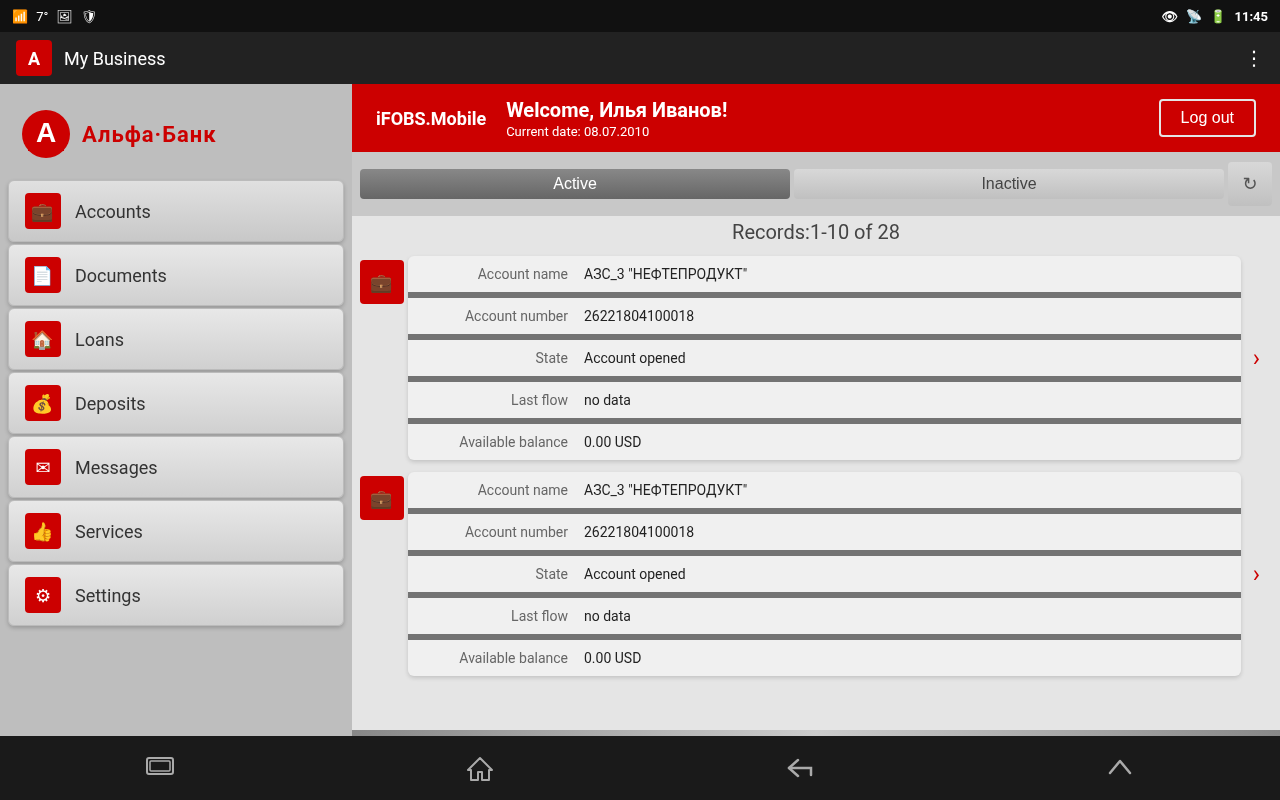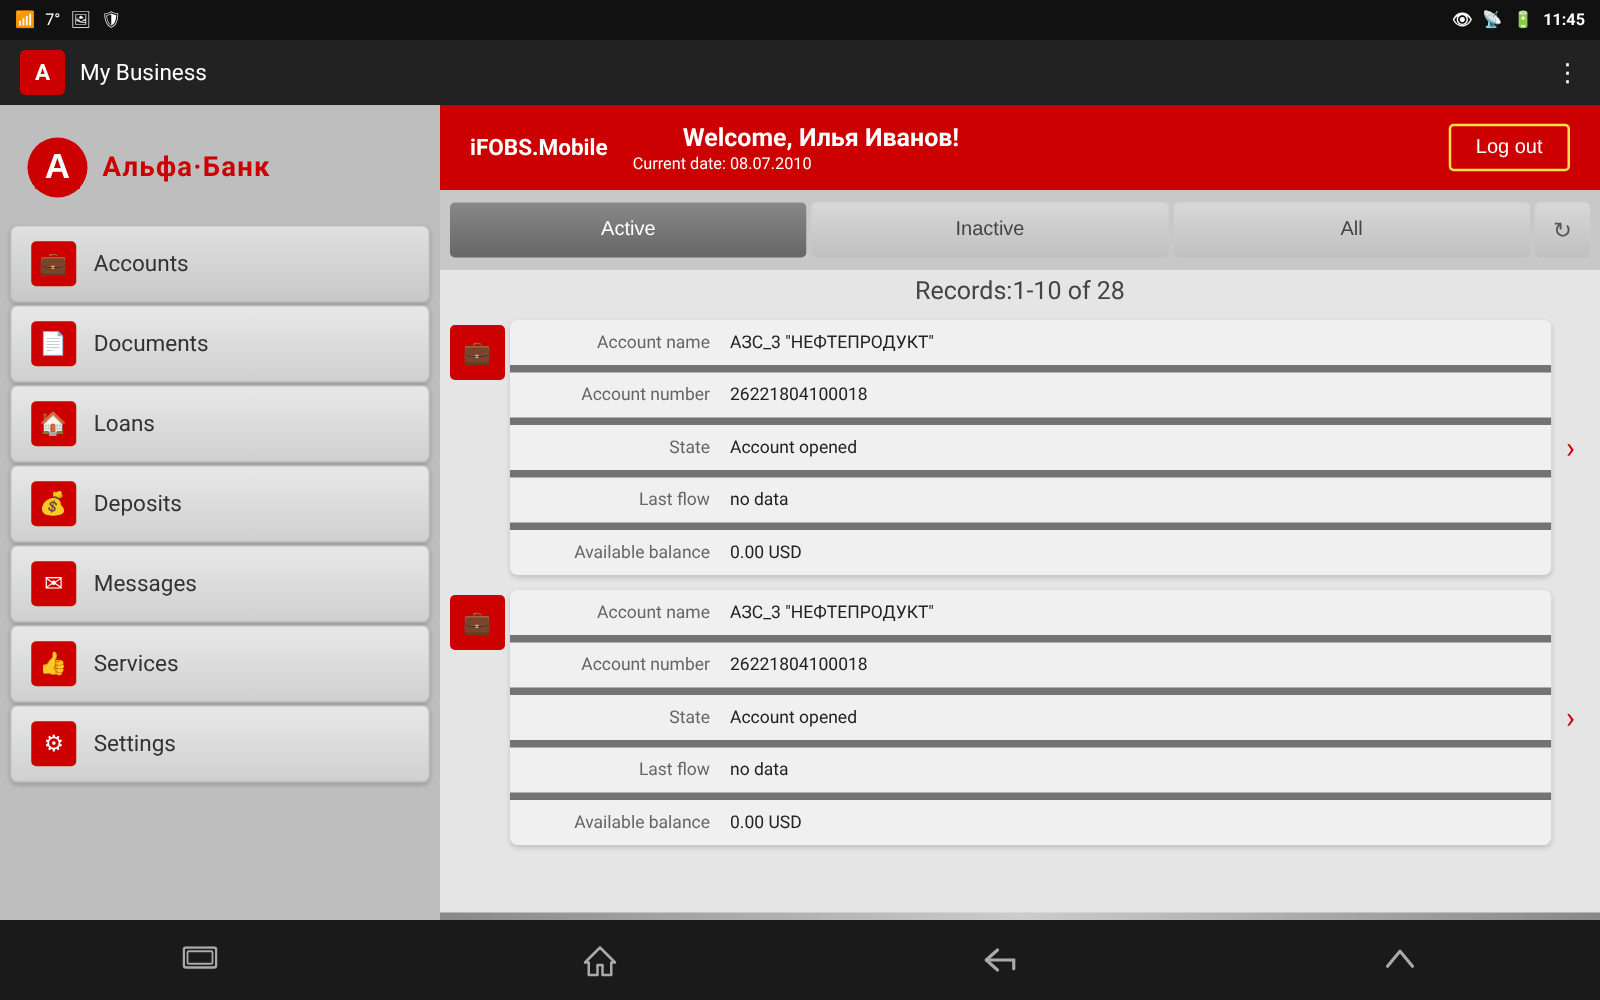--- a/index.html
+++ b/index.html
@@ -176,48 +176,47 @@
       color: #fff;
       font-size: 18px;
       font-weight: bold;
     }
     .banner-welcome {
       color: #fff;
     }
     .banner-welcome .greeting {
       font-size: 20px;
       font-weight: bold;
-      margin-left: 40px;
     }
     .banner-welcome .date {
       font-size: 13px;
       margin-top: 2px;
     }
     .logout-btn {
       background: transparent;
-      border: 2px solid #fde047;
+      border: 2px solid #e5e5e5;
       color: #fff;
       padding: 8px 20px;
       font-size: 16px;
       border-radius: 4px;
       cursor: pointer;
     }
 
     
     #tabs-bar {
       display: flex;
       align-items: center;
       padding: 10px 8px;
       gap: 4px;
       background: #c8c8c8;
       flex-shrink: 0;
     }
     .tab-btn {
       flex: 1;
-      height: 44px;
+      height: 30px;
       border: none;
       cursor: pointer;
       font-size: 16px;
       border-radius: 4px;
     }
     .tab-btn.active {
       background: linear-gradient(to bottom, #888, #666);
       color: #fff;
     }
     .tab-btn.inactive {
@@ -426,21 +425,20 @@
           <div class="greeting">Welcome, Илья Иванов!</div>
           <div class="date">Current date: 08.07.2010</div>
         </div>
       </div>
       <button class="logout-btn">Log out</button>
     </div>
 
     <div id="tabs-bar">
       <button class="tab-btn active">Active</button>
       <button class="tab-btn inactive">Inactive</button>
-      <button class="tab-btn inactive">All</button>
       <button class="refresh-btn">↻</button>
     </div>
 
     <div class="records-info">Records:1-10 of 28</div>
 
     <div id="account-list">
 
       <div class="account-card">
         <div class="account-card-icon">💼</div>
         <div class="account-card-body">

